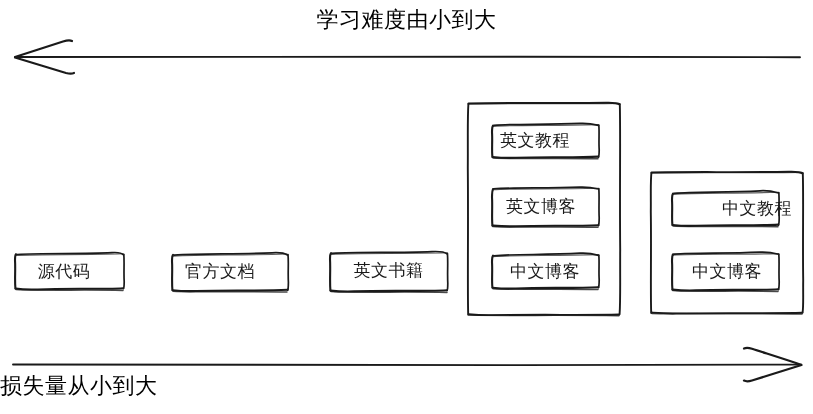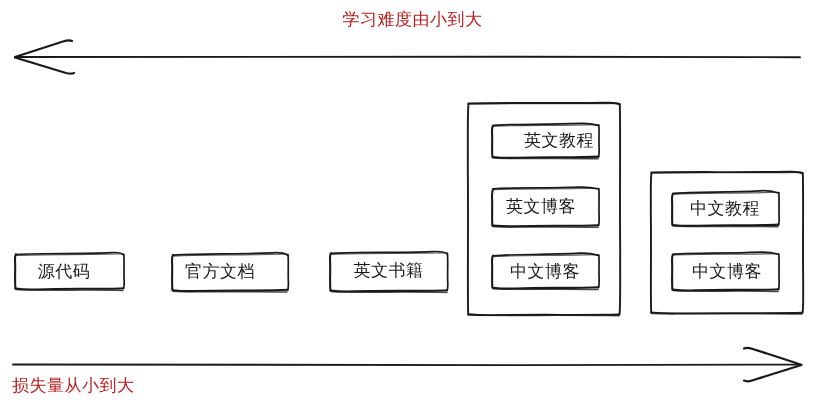--- a/index.html
+++ b/index.html
@@ -17,26 +17,25 @@
   }
   #canvas {
     position: absolute;
     left: 0;
     top: 0;
     width: 813px;
     height: 414px;
   }
   .axis-label {
     position: absolute;
-    font-size: 17px;
+    font-size: 22px;
     line-height: 20px;
-    color: #b91c1c;
+    color: #000000;
     white-space: nowrap;
     letter-spacing: 0.5px;
-    margin-left: 12px;
   }
   #top-axis-label {
     left: 0;
     right: 0;
     top: 10px;
     text-align: center;
   }
   #bottom-axis-label {
     left: 0;
     right: 0;
@@ -171,27 +170,27 @@
 <div class="axis-label" id="top-axis-label">学习难度由小到大</div>
 
 <div class="axis-label" id="bottom-axis-label">损失量从小到大</div>
 
 <div class="node-label" style="left:14px; top:262px; width:100px;">源代码</div>
 
 <div class="node-label" style="left:171px; top:262px; width:98px;">官方文档</div>
 
 <div class="node-label" style="left:329px; top:261px; width:119px;">英文书籍</div>
 
-<div class="node-label" style="left:515px; top:131px; width:88px;">英文教程</div>
+<div class="node-label" style="left:491px; top:131px; width:88px;">英文教程</div>
 
 <div class="node-label" style="left:491px; top:197px; width:100px;">英文博客</div>
 
 <div class="node-label" style="left:491px; top:262px; width:108px;">中文博客</div>
 
-<div class="node-label" style="left:671px; top:199px; width:108px;">中文教程</div>
+<div class="node-label" style="left:671px; top:199px; width:108px;padding-left:32px;">中文教程</div>
 
 <div class="node-label" style="left:671px; top:262px; width:112px;">中文博客</div>
 
 <div class="hit" style="left:14px; top:252px; width:110px; height:38px;"></div>
 <div class="hit" style="left:171px; top:252px; width:118px; height:38px;"></div>
 <div class="hit" style="left:329px; top:251px; width:119px; height:39px;"></div>
 <div class="hit" style="left:491px; top:123px; width:108px; height:35px;"></div>
 <div class="hit" style="left:491px; top:187px; width:108px; height:39px;"></div>
 <div class="hit" style="left:491px; top:253px; width:108px; height:36px;"></div>
 <div class="hit" style="left:671px; top:190px; width:108px; height:35px;"></div>

